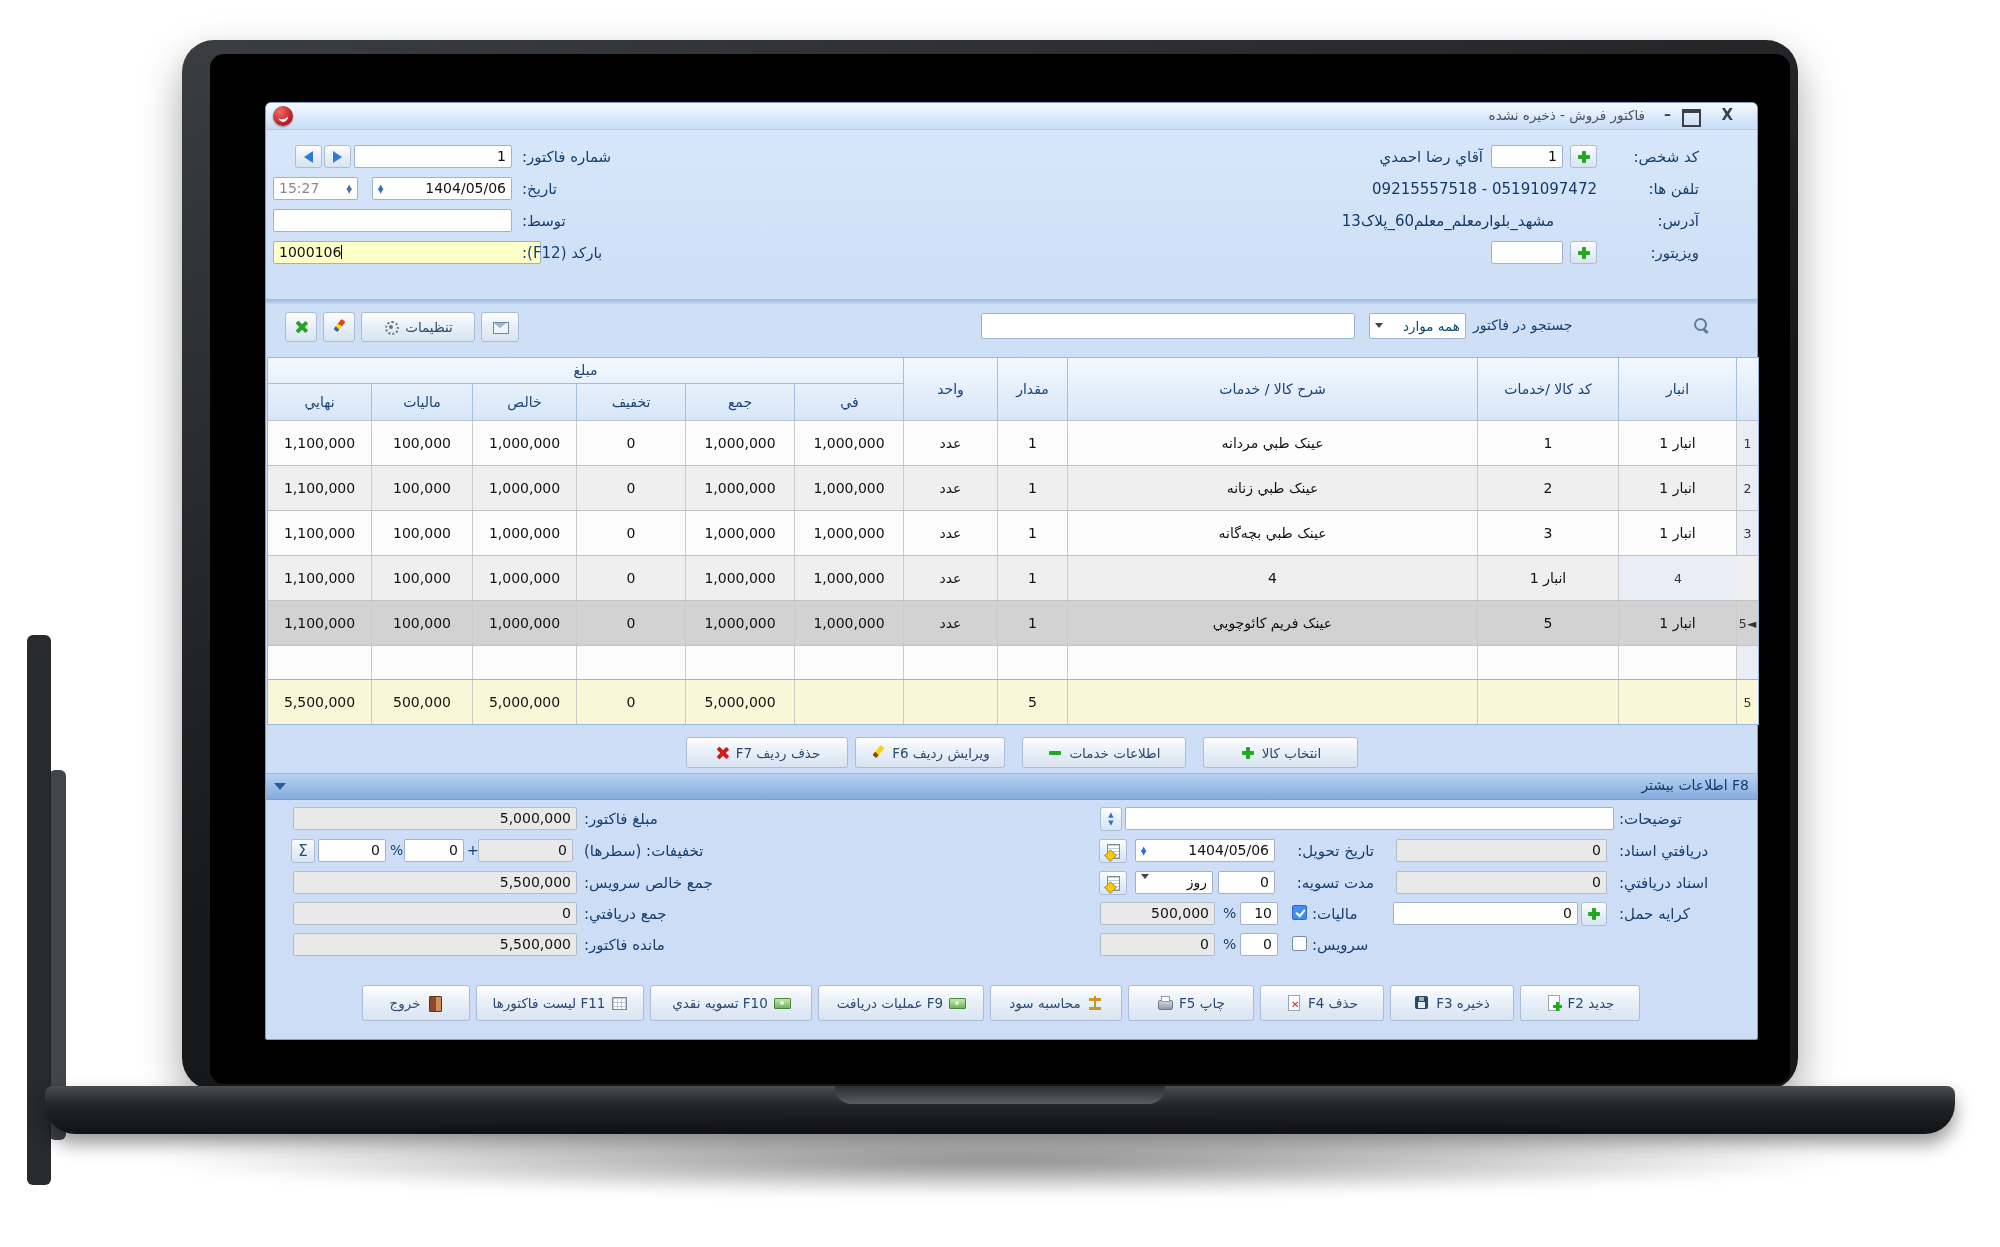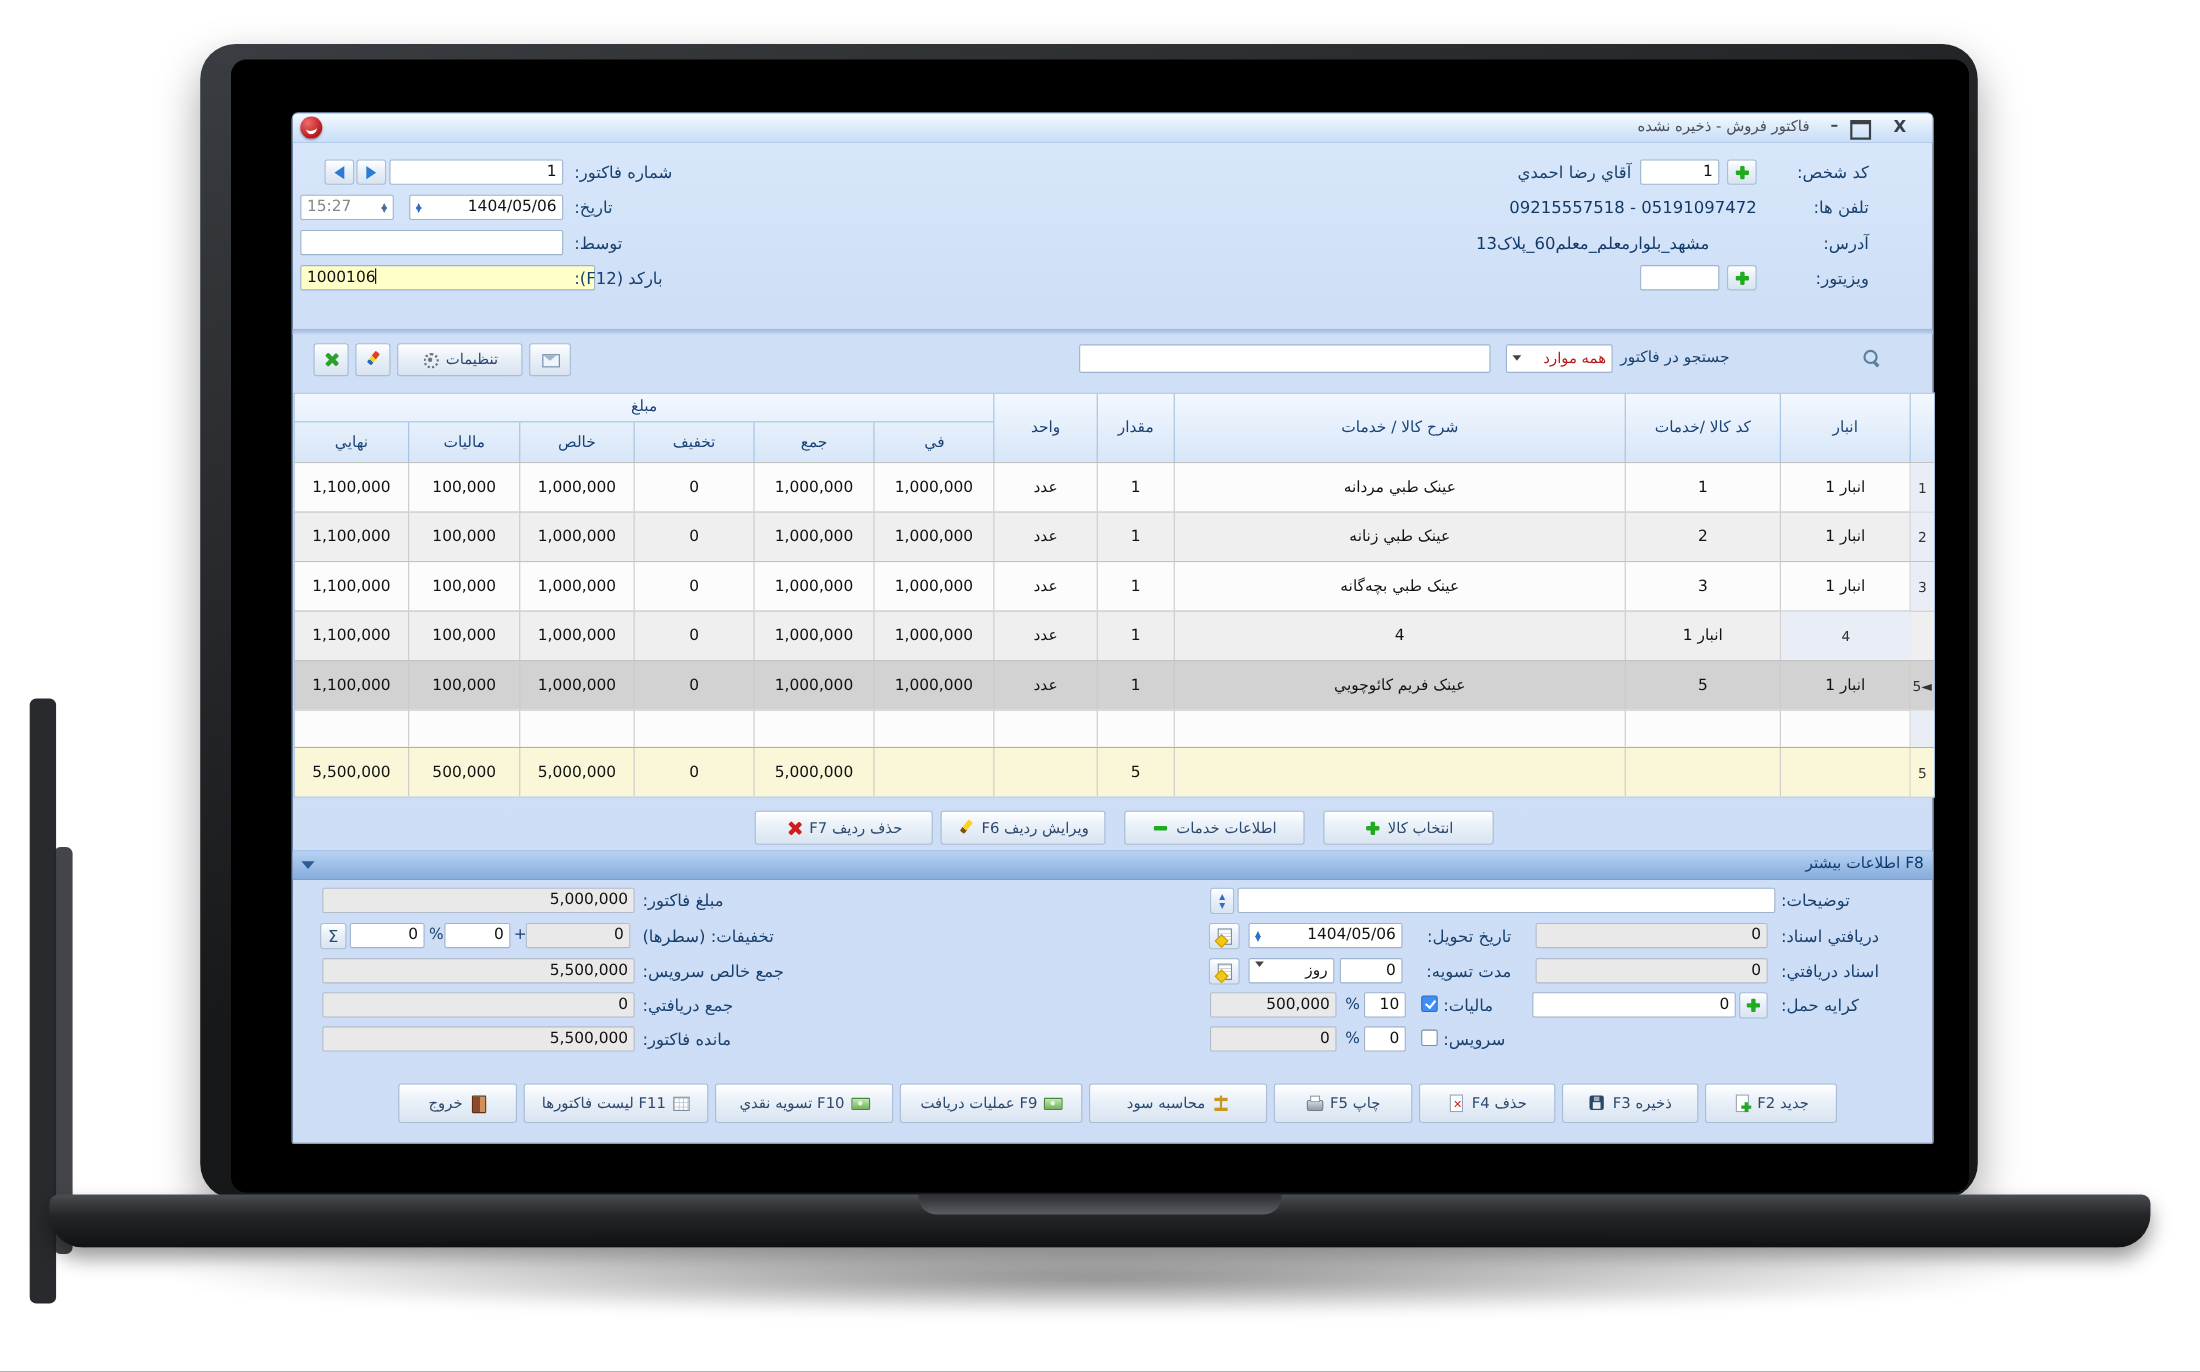--- a/index.html
+++ b/index.html
@@ -99,21 +99,21 @@
       linear-gradient(#c3ccd6 1px,transparent 1px) 0 3px/11px 3px,#fff;border:1px solid #7d8da0}
   .mi-star-doc::after{content:"";position:absolute;left:1px;top:8px;width:7px;height:7px;background:#f2c715;
       transform:rotate(45deg);border:1px solid #c79a10}
   
   .sep{position:absolute;left:0;right:0;top:196px;height:5px;background:linear-gradient(#9cb6dd,#c6d8f2)}
   
   .tbtn{position:absolute;top:209px;height:30px}
   .search-input{position:absolute;left:715px;top:210px;width:374px;height:26px}
   .search-combo{position:absolute;left:1103px;top:210px;width:97px;height:26px;background:#fff;border:1px solid #9db3cd;
       border-radius:2px;box-sizing:border-box;display:flex;align-items:center;justify-content:space-between;padding:0 5px;direction:ltr}
-  .search-combo .val{direction:rtl;font-size:13.5px;color:#b91c1c}
+  .search-combo .val{direction:rtl;font-size:13.5px;color:#0c4a6e}
   
   .itable{position:absolute;left:1px;top:254px;width:1490px;background:#fff;border:1px solid #9db8da;box-sizing:content-box}
   .thead{display:flex;background:linear-gradient(#f3f8fe,#d7e6f8);color:#1a4274;font-size:14px}
   .th-money{width:636px;border-right:1px solid #a3c0e2;box-sizing:border-box}
   .th-group{height:25px;line-height:25px;text-align:center;border-bottom:1px solid #a3c0e2}
   .th-sub{display:grid;grid-template-columns:104px 101px 104px 109px 109px 109px;height:36px}
   .th-sub div{display:flex;align-items:center;justify-content:center;border-right:1px solid #a3c0e2}
   .th-sub div:last-child{border-right:none}
   .th-rest{display:grid;grid-template-columns:94px 70px 410px 141px 118px 21px;height:62px;flex:1}
   .th-rest div{display:flex;align-items:center;justify-content:center;border-right:1px solid #a3c0e2;direction:rtl}
@@ -144,21 +144,21 @@
          background:linear-gradient(#b7d2f2,#86abdc);border-top:1px solid #9cbbe4;border-bottom:1px solid #7b9fcd}
   .f8bar .tri{position:absolute;left:8px;top:9px;width:0;height:0;border:6px solid transparent;border-top:7px solid #2c5c96}
   .f8bar .txt{position:absolute;right:8px;top:3px;direction:rtl;color:#0d3a70;font-size:14px}
   
   .pct{position:absolute;color:#17406f;font-size:14px}
   .midlbl{text-align:right}
   
   .bottom-toolbar{position:absolute;left:96px;top:882px;display:flex}
   .bbtn{height:36px;margin-right:6px}
   .bbtn:nth-child(1){width:108px}.bbtn:nth-child(2){width:168px}.bbtn:nth-child(3){width:162px}
-  .bbtn:nth-child(4){width:166px}.bbtn:nth-child(5){width:162px}.bbtn:nth-child(6){width:126px}
+  .bbtn:nth-child(4){width:166px}.bbtn:nth-child(5){width:132px}.bbtn:nth-child(6){width:126px}
   .bbtn:nth-child(7){width:124px}.bbtn:nth-child(8){width:124px}.bbtn:nth-child(9){width:120px}
 </style>
 </head>
 <body>
 
 <div class="strip s1"></div>
 <div class="strip s2"></div>
 <div class="bezel"></div>
 <div class="screen"></div>
 <div class="base">

